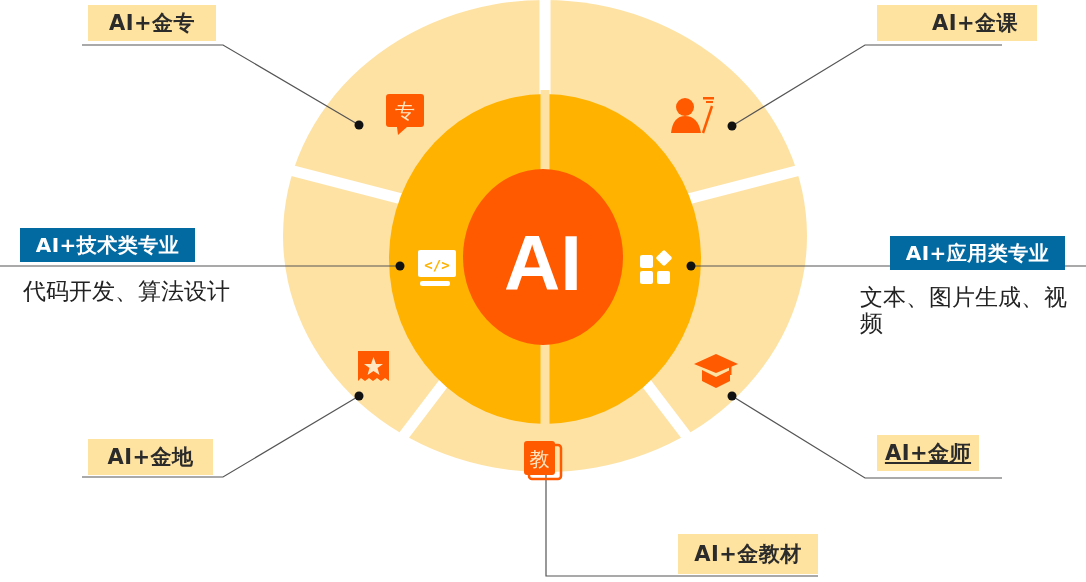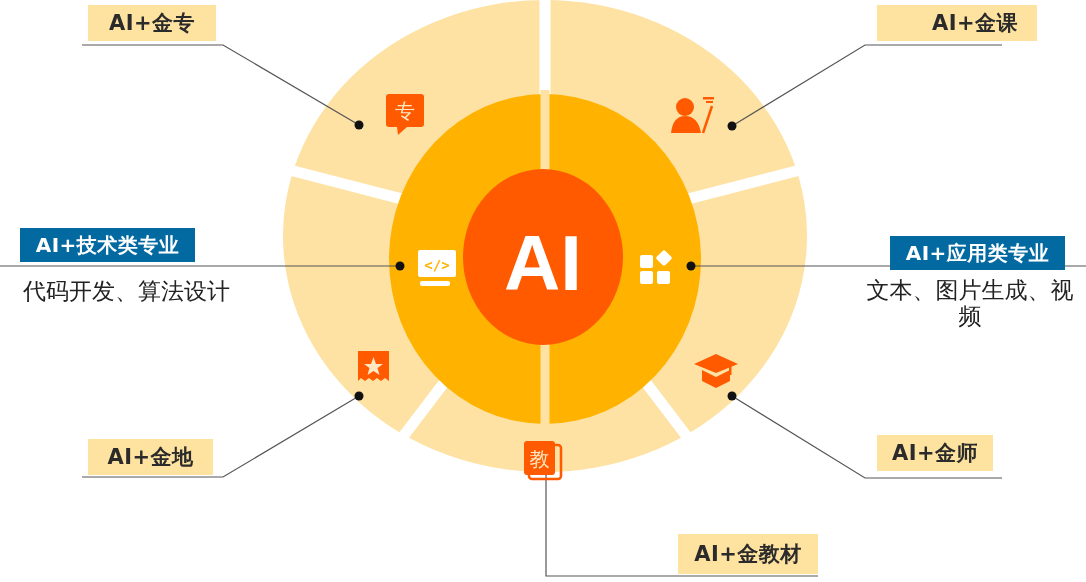--- a/index.html
+++ b/index.html
@@ -92,18 +92,18 @@
     <rect x="524" y="441" width="31" height="34" rx="3" fill="#ff5a00"></rect>
     <text x="539.5" y="466" text-anchor="middle" font-size="20" fill="#ffe7c2" font-family="DejaVu Sans, sans-serif">教</text>
   </g>
 </svg>
 
 <div class="label" style="left:88px;top:5px;width:128px;height:36px;">AI+金专</div>
 <div class="label" style="left:877px;top:5px;width:124px;height:36px;padding-left:36px;">AI+金课</div>
 <div class="label hl" style="left:20px;top:228px;width:175px;height:34px;">AI+技术类专业</div>
 <div class="desc" style="left:23px;top:278px;">代码开发、算法设计</div>
 <div class="label hl" style="left:890px;top:228px;width:175px;height:34px;margin-top:8px;">AI+应用类专业</div>
-<div class="desc" style="left:860px;top:277px;width:220px;text-align:center;">
+<div class="desc" style="left:860px;top:284px;width:220px;">
   <div>文本、图片生成、视频</div>
 </div>
 <div class="label" style="left:88px;top:439px;width:125px;height:36px;">AI+金地</div>
-<div class="label" style="left:877px;top:435px;width:116px;height:36px;">AI+金师</div>
+<div class="label" style="left:877px;top:435px;width:102px;height:36px;text-decoration:underline;">AI+金师</div>
 <div class="label" style="left:678px;top:534px;width:140px;height:40px;">AI+金教材</div>
 
 </body></html>

